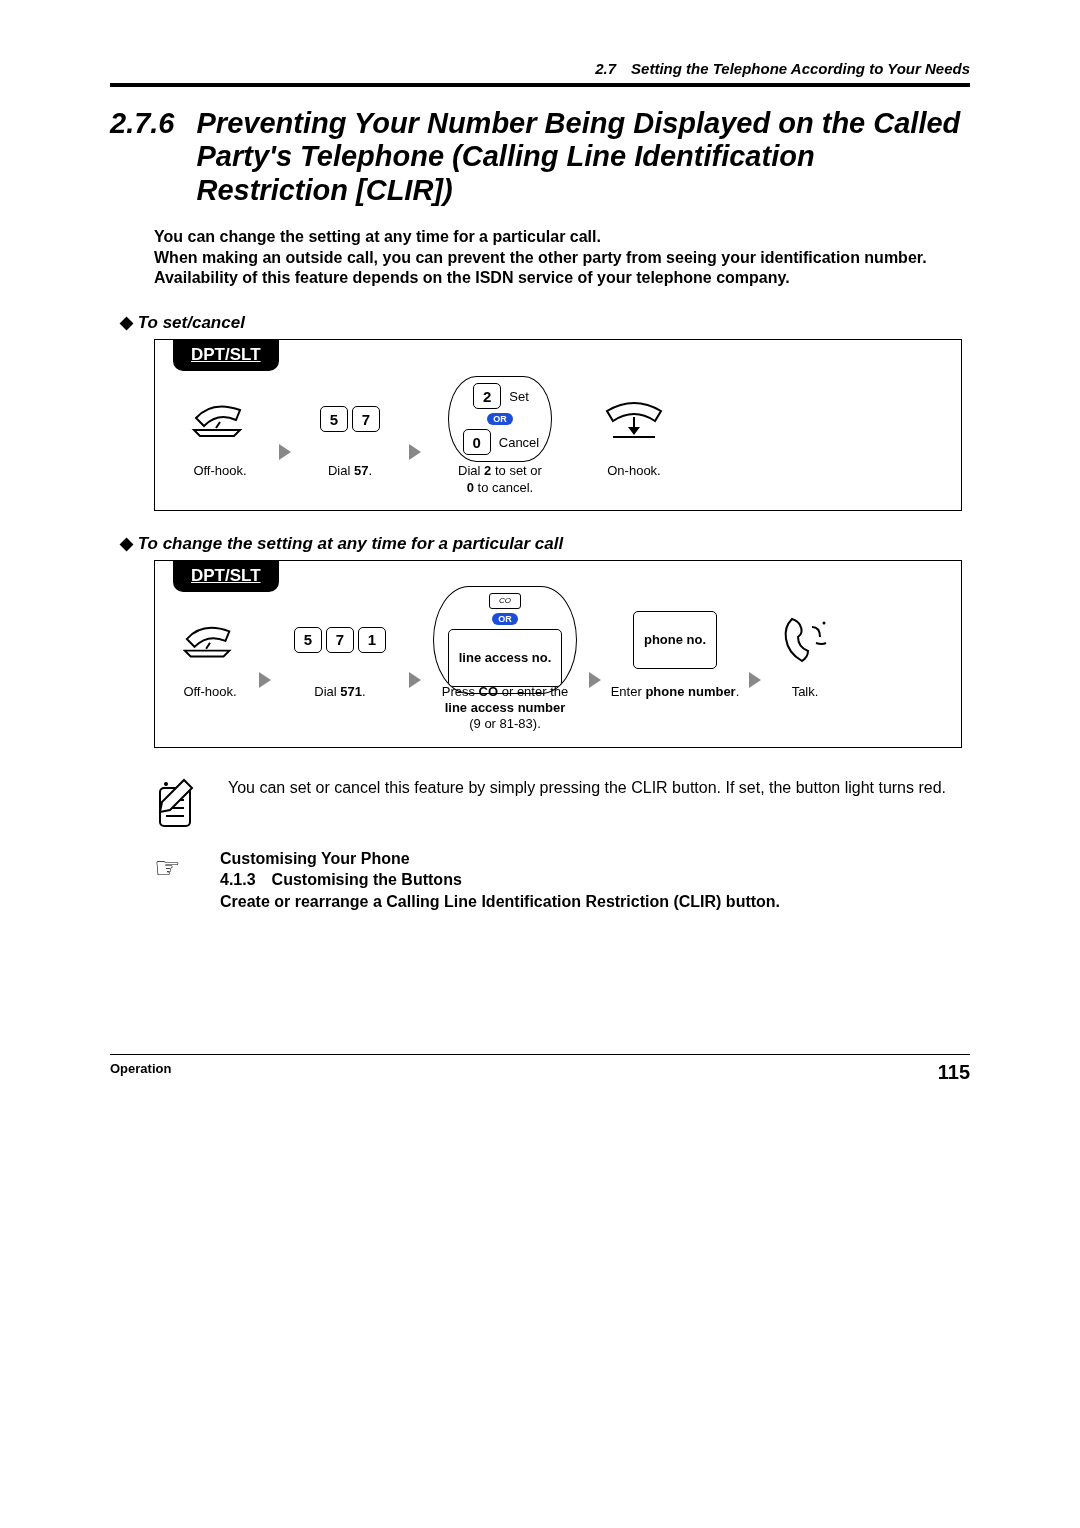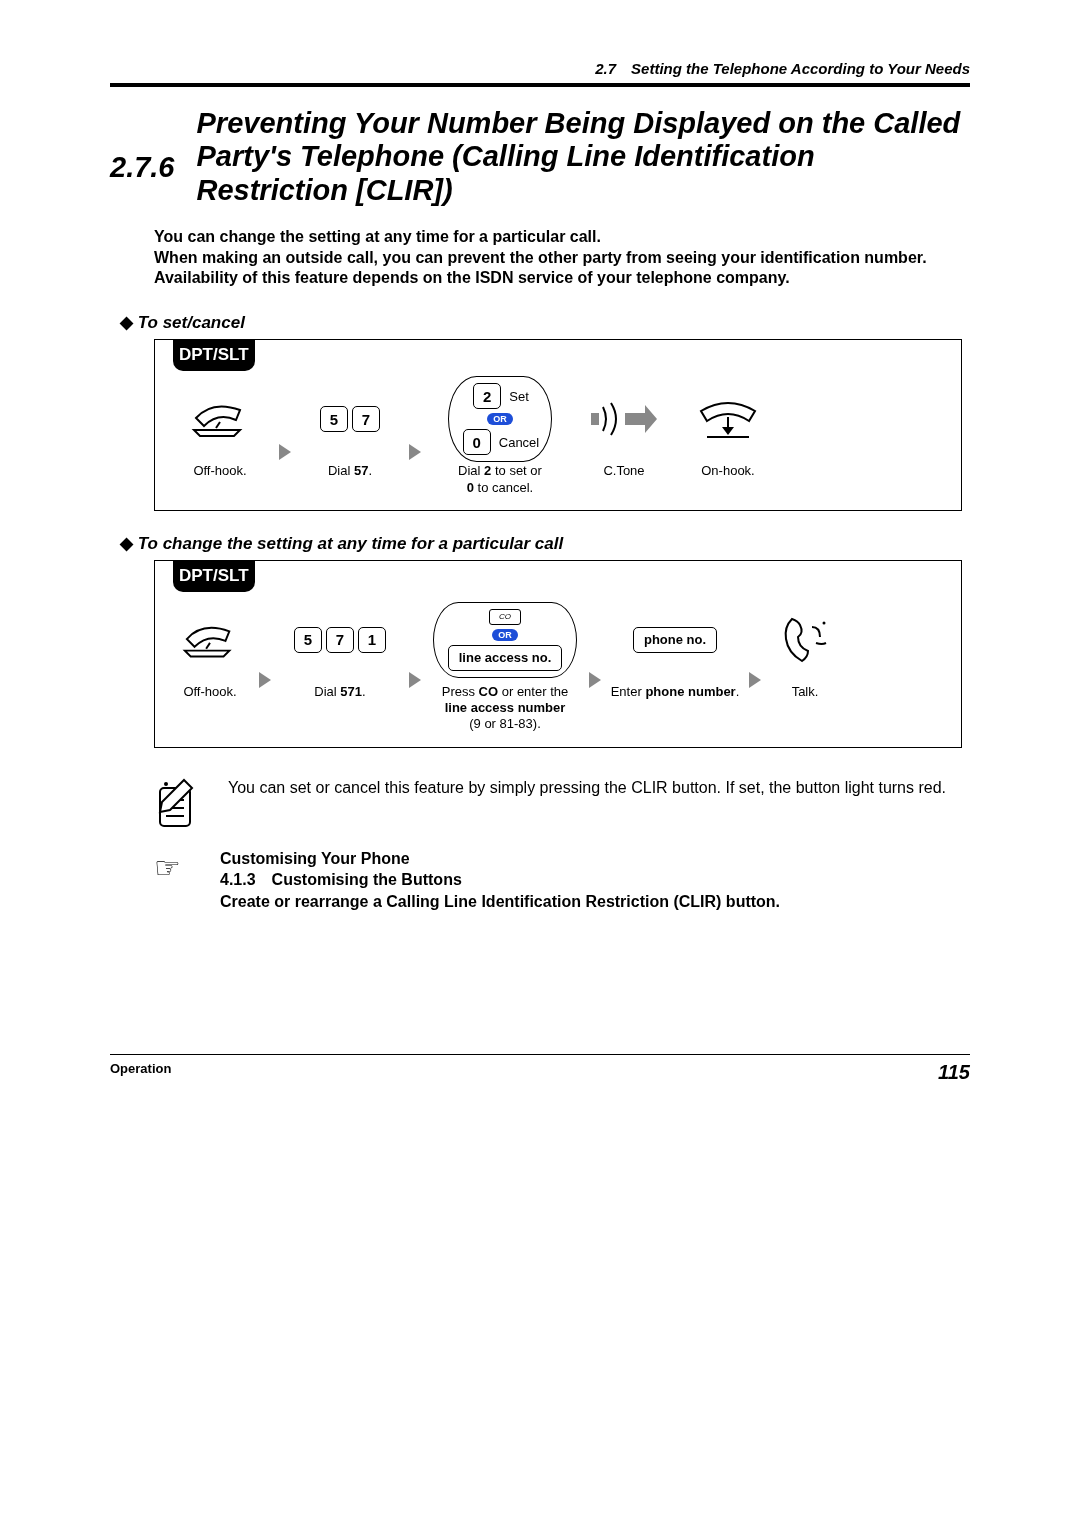--- a/index.html
+++ b/index.html
@@ -30,21 +30,21 @@
   }
   .sec-head {
     display: flex;
     gap: 22px;
     font-size: 29px;
     font-style: italic;
     font-weight: bold;
     margin: 10px 0 20px 0;
     line-height: 1.15;
   }
-  .sec-num { white-space: nowrap; margin-top: 44px; }
+  .sec-num { white-space: nowrap; }
   .intro {
     font-size: 16px;
     font-weight: bold;
     margin-left: 44px;
     margin-bottom: 24px;
     line-height: 1.28;
   }
   .subhead {
     font-size: 17px;
     font-style: italic;
@@ -55,23 +55,24 @@
   .proc-box {
     border: 1.5px solid #000;
     margin: 4px 8px 22px 44px;
   }
   .proc-tab {
     display: inline-block;
     background: #000;
     color: #fff;
     font-weight: bold;
     font-size: 17px;
-    padding: 6px 6px;
+    padding: 6px 18px;
     border-radius: 0 0 10px 10px;
     margin: -1px 0 0 18px;
+    text-decoration: underline;
   }
   .steps {
     display: flex;
     align-items: flex-start;
     padding: 12px 10px 14px 10px;
     gap: 4px;
   }
   .step {
     display: flex;
     flex-direction: column;
@@ -92,21 +93,21 @@
     display: inline-flex;
     align-items: center; justify-content: center;
     min-width: 26px; height: 24px;
     border: 1.5px solid #000;
     border-radius: 5px;
     font-weight: bold;
     font-size: 15px;
     margin: 0 2px;
     background: #fff;
   }
-  .key.wide { padding: 0 10px; font-size: 13px; }
+  .key.wide { padding: 16px 10px; font-size: 13px; }
   .or-pill {
     display: inline-flex; align-items:center; justify-content:center;
     background:#1d4ed8; color:#fff; border-radius:10px;
     font-size:9px; font-weight:bold; padding:1px 6px;
   }
   .opt-group {
     border: 1px solid #000;
     border-radius: 40px / 60px;
     padding: 6px 12px;
     display: flex; flex-direction: column; gap: 4px; align-items: center;
@@ -136,21 +137,21 @@
   .footer {
     position: absolute;
     left: 110px; right: 110px; bottom: 52px;
   }
   .foot-rule { border:none; border-top:1px solid #000; margin:0 0 6px 0;}
   .foot-row {
     display:flex; justify-content:space-between;
     font-size:14px;
   }
   .foot-left { font-weight: bold; font-size: 13px;}
-  .foot-right { font-weight: bold; font-size: 20px; font-style: italic;}
+  .foot-right { font-weight: bold; font-size: 20px;}
   svg { display:block; }
 </style>
 </head>
 <body>
 
 <div class="page">
 
   <div class="running-head">2.7 Setting the Telephone According to Your Needs</div>
   <hr class="thick-rule">
 
@@ -206,31 +207,20 @@
                 <span>Cancel</span>
               </div>
           </div>
         </div>
         <div class="caption">
           <span>Dial </span><b>2</b><span> to set or</span><br>
           <b>0</b><span> to cancel.</span>
         </div>
       </div>
 
-      <div class="step" style="width:90px">
-        <div class="icon-area">
-          <svg width="70" height="40" viewBox="0 0 70 40">
-            <rect x="2" y="14" width="8" height="12" fill="#888"></rect>
-            <path d="M14 8 q6 12 0 24" stroke="#000" stroke-width="2" fill="none"></path>
-            <path d="M22 4 q10 16 0 32" stroke="#000" stroke-width="2" fill="none"></path>
-            <path d="M36 14 l20 0 l0 -8 l12 14 l-12 14 l0 -8 l-20 0 z" fill="#888"></path>
-          </svg>
-        </div>
-        <div class="caption">C.Tone</div>
-      </div>
 
       <div class="step" style="width:110px">
         <div class="icon-area">
           <svg width="66" height="44" viewBox="0 0 66 44">
             <path d="M6 14 Q33 -2 60 14 l-6 10 Q33 10 12 24 Z" fill="#fff" stroke="#000" stroke-width="2"></path>
             <path d="M33 20 l0 10" stroke="#000" stroke-width="2"></path>
             <path d="M27 30 l6 8 l6 -8 z" fill="#000"></path>
             <path d="M12 40 h42" stroke="#000" stroke-width="2"></path>
           </svg>
         </div>

